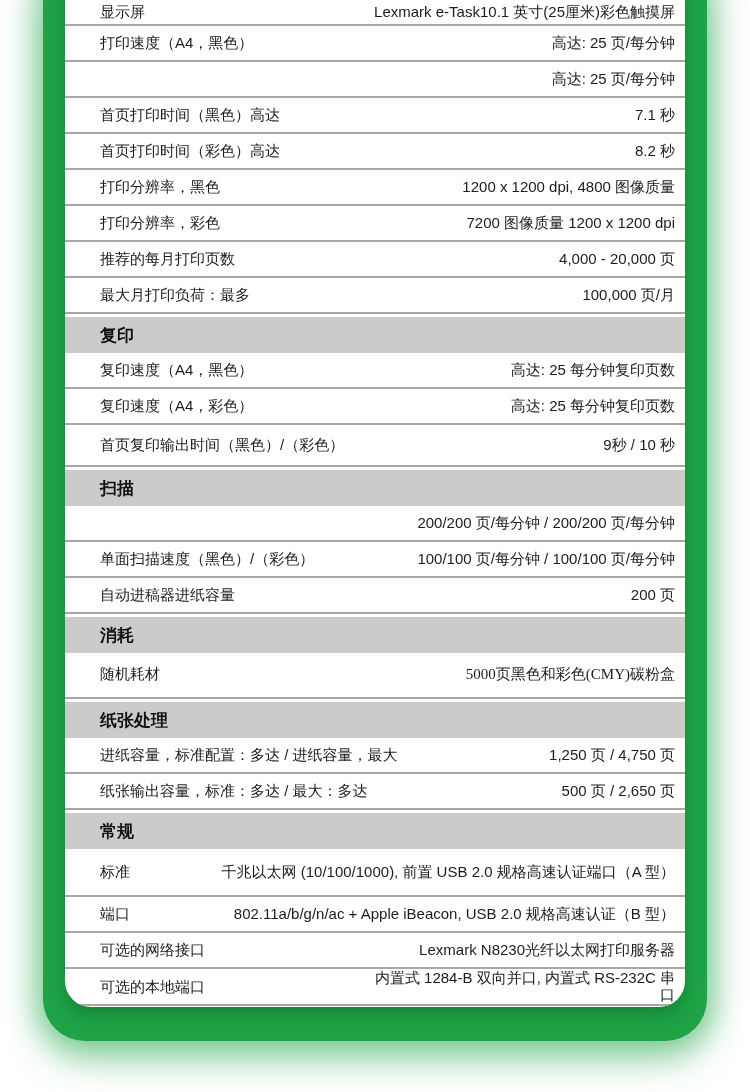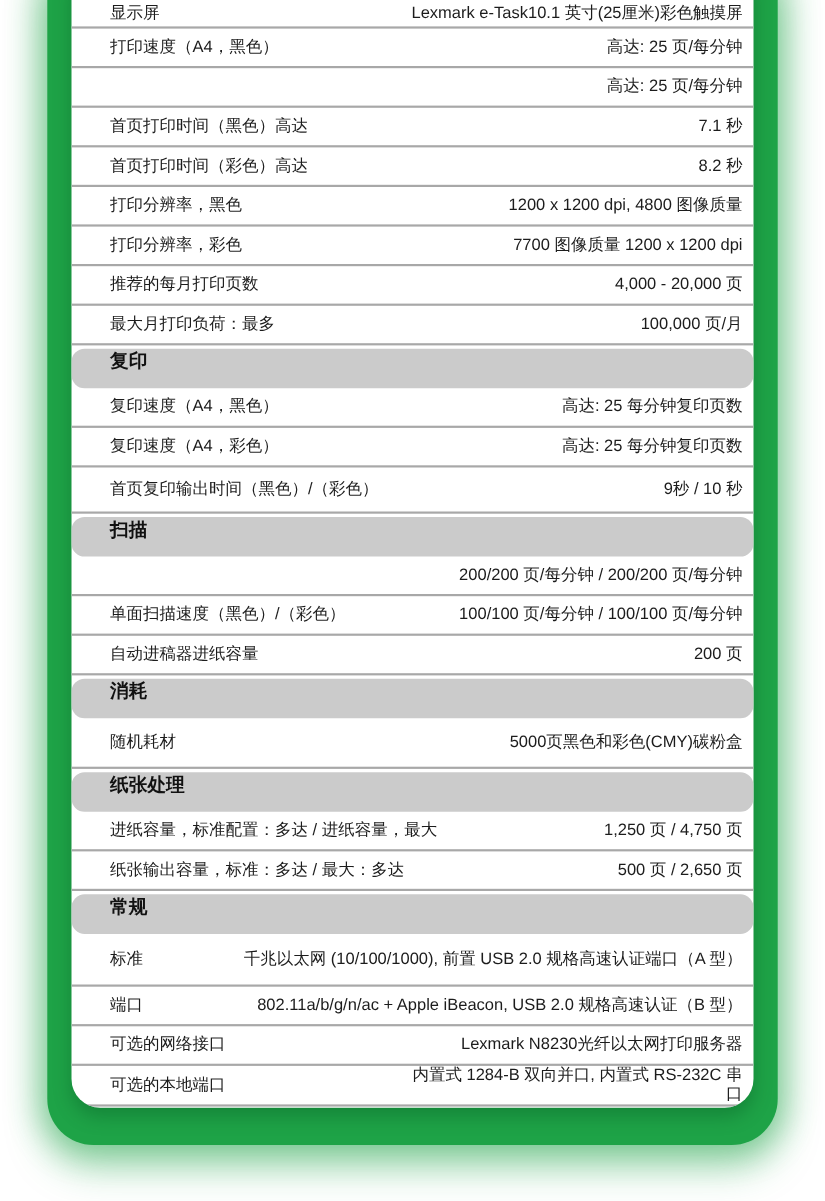--- a/index.html
+++ b/index.html
@@ -60,30 +60,30 @@
   .row .value {
     flex: 1 1 auto;
     text-align: right;
     padding-right: 10px;
   }
   .section-header {
     background: var(--header-bg, #cbcbcb);
     height: 36px;
     margin-top: 3px;
     display: flex;
+    align-items: center;
     padding-left: 35px;
     font-size: 17px;
     font-weight: 700;
     color: #111111;
-    border-radius: 12px;
   }
   
   .r-0-0 { min-height: 24px; }           
   .r-1-2 { min-height: 40px; gap: 12px; }           
-  .r-3-0 { min-height: 44px; }           
+  .r-3-0 { min-height: 44px; font-family: Liberation Serif, serif; }           
   .r-5-0 { min-height: 46px; }           
   .r-5-4 { min-height: 38px; }           
   .r-5-0 .label, .r-5-1 .label { min-width: 70px; }  
   .r-1-0 .label, .r-1-1 .label { min-width: 280px; }
 </style>
 </head>
 <body>
 
 <div class="page">
   <div class="frame">
@@ -113,21 +113,21 @@
     <div class="value">8.2 秒</div>
   </div>
 
   <div class="row r-0-5">
     <div class="label">打印分辨率，黑色</div>
     <div class="value">1200 x 1200 dpi, 4800 图像质量</div>
   </div>
 
   <div class="row r-0-6">
     <div class="label">打印分辨率，彩色</div>
-    <div class="value">7700 图像质量 1200 x 1200 dpi</div>
+    <div class="value">7200 图像质量 1200 x 1200 dpi</div>
   </div>
 
   <div class="row r-0-7">
     <div class="label">推荐的每月打印页数</div>
     <div class="value">4,000 - 20,000 页</div>
   </div>
 
   <div class="row r-0-8">
     <div class="label">最大月打印负荷：最多</div>
     <div class="value">100,000 页/月</div>

